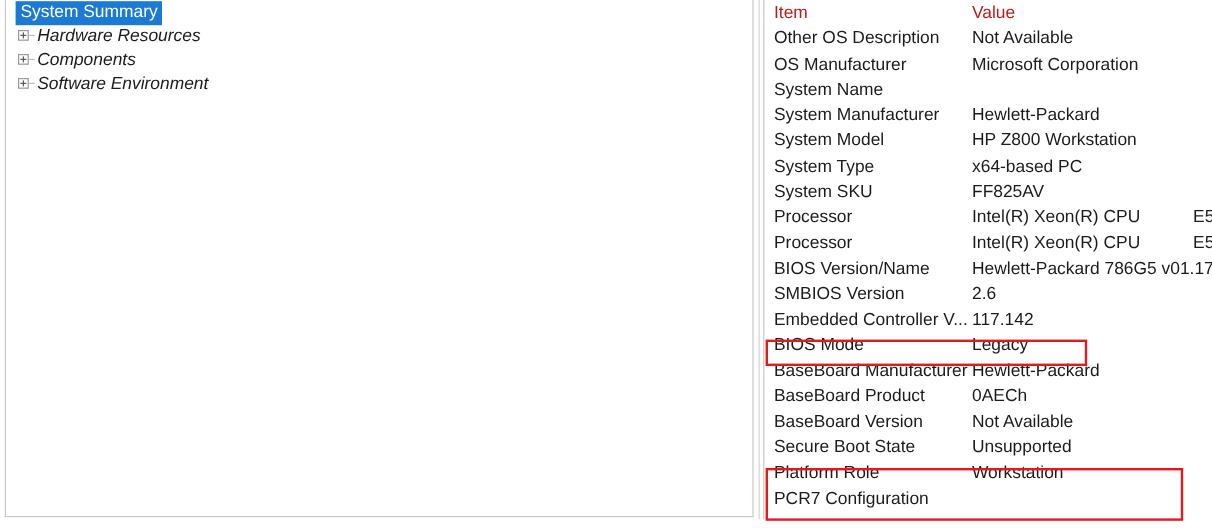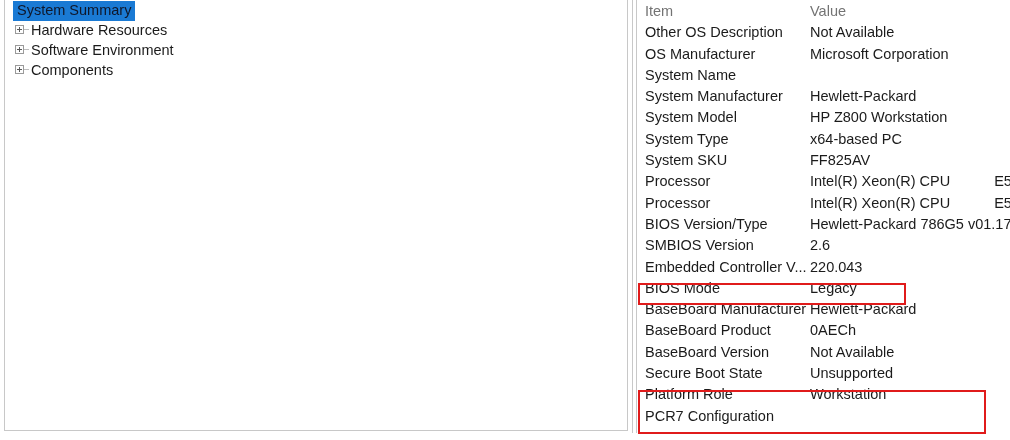--- a/index.html
+++ b/index.html
@@ -37,25 +37,26 @@
     line-height: 20px;
     font-size: 14.5px;
     white-space: nowrap;
     padding-left: 8px;
   }
   .tree-node.root {
     padding-left: 8px;
   }
   .tree-node.child {
     padding-left: 26px;
+    font-style: italic;
   }
   .sel-label {
     display: inline-block;
     background: #1a7ad4;
-    color: #0f172a;
+    color: #ffffff;
     padding: 1px 4px 2px 4px;
     line-height: 17px;
   }
   .expander {
     position: absolute;
     left: 10px;
     top: 5px;
     width: 9px;
     height: 9px;
     border: 1px solid #9a9a9a;
@@ -136,21 +137,21 @@
     position: absolute;
     left: 172px;
     top: 1px;
     line-height: 20px;
   }
   .cell-value .tail {
     margin-left: 44px;
   }
   .row.hdr .cell-item,
   .row.hdr .cell-value {
-    color: #737373;
+    color: #b91c1c;
   }
 
   
   .redbox {
     position: absolute;
     border: 2px solid #e01b1b;
     box-sizing: border-box;
     pointer-events: none;
   }
   #redbox-bios-mode {
@@ -166,22 +167,22 @@
     height: 44px;
   }
 </style>
 </head>
 <body>
 
 <div id="tree-pane">
   <div id="tree-nodes">
       <div class="tree-node root"><span class="sel-label">System Summary</span></div>
       <div class="tree-node child"><span class="expander"></span><span class="expander-stem"></span><span>Hardware Resources</span></div>
+      <div class="tree-node child"><span class="expander"></span><span class="expander-stem"></span><span>Components</span></div>
       <div class="tree-node child"><span class="expander"></span><span class="expander-stem"></span><span>Software Environment</span></div>
-      <div class="tree-node child"><span class="expander"></span><span class="expander-stem"></span><span>Components</span></div>
     </div>
 </div>
 
 <div id="detail-pane">
   <div id="rows">
       <div class="row hdr">
         <span class="cell-item">Item</span>
         <span class="cell-value"><span>Value</span></span>
       </div>
       <div class="row">
@@ -213,30 +214,30 @@
       </div>
       <div class="row">
         <span class="cell-item">Processor</span>
         <span class="cell-value"><span>Intel(R) Xeon(R) CPU</span><span class="tail">E5506</span></span>
       </div>
       <div class="row">
         <span class="cell-item">Processor</span>
         <span class="cell-value"><span>Intel(R) Xeon(R) CPU</span><span class="tail">E5506</span></span>
       </div>
       <div class="row">
-        <span class="cell-item">BIOS Version/Type</span>
+        <span class="cell-item">BIOS Version/Name</span>
         <span class="cell-value"><span>Hewlett-Packard 786G5 v01.17, 8/</span></span>
       </div>
       <div class="row">
         <span class="cell-item">SMBIOS Version</span>
         <span class="cell-value"><span>2.6</span></span>
       </div>
       <div class="row">
         <span class="cell-item">Embedded Controller V...</span>
-        <span class="cell-value"><span>220.043</span></span>
+        <span class="cell-value"><span>117.142</span></span>
       </div>
       <div class="row">
         <span class="cell-item">BIOS Mode</span>
         <span class="cell-value"><span>Legacy</span></span>
       </div>
       <div class="row">
         <span class="cell-item">BaseBoard Manufacturer</span>
         <span class="cell-value"><span>Hewlett-Packard</span></span>
       </div>
       <div class="row">

